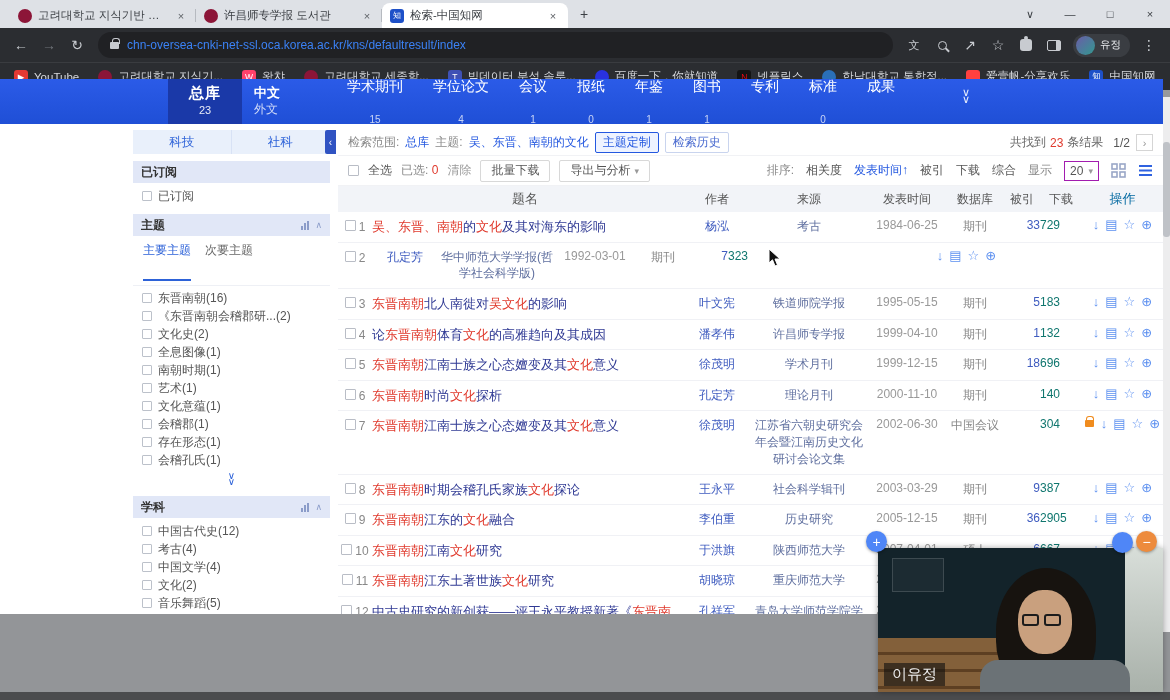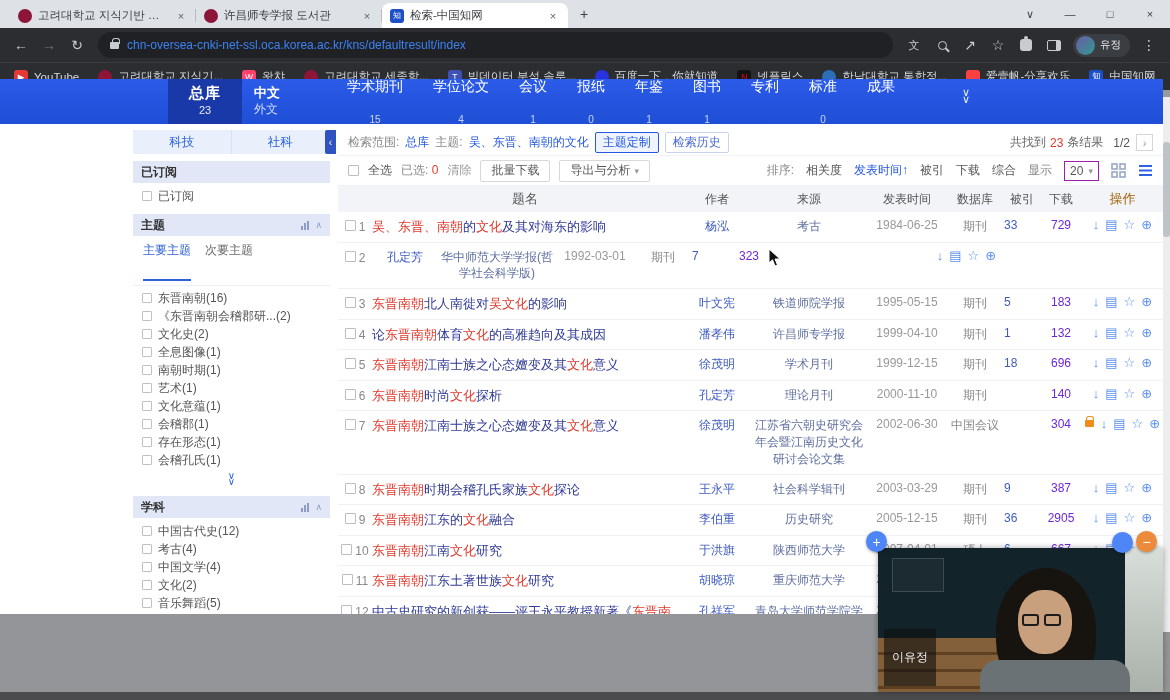--- a/index.html
+++ b/index.html
@@ -111,41 +111,41 @@
 
   .thead{display:flex;background:#f2f4f8;height:26px;align-items:center;font-size:12px;color:#555}
   .th{text-align:center}
   .c-check{width:34px;display:flex;gap:3px;justify-content:center;align-items:flex-start;color:#888;flex:none}
   .c-title{width:312px;font-size:13px;line-height:1.35;color:#303a94;flex:none;padding-right:6px}
   .c-title .hl{color:#e0392c}
   .c-author{width:66px;color:#3e5bbf;text-align:center;flex:none}
   .c-source{width:118px;color:#5f6f9f;text-align:center;line-height:1.4;font-size:12px;flex:none}
   .c-date{width:78px;color:#999;text-align:center;flex:none}
   .c-db{width:58px;color:#888;text-align:center;flex:none}
-  .c-cited{width:36px;color:#3e5bbf;text-align:left;flex:none}
-  .c-dl{width:42px;color:#6d28d9;text-align:center;flex:none}
+  .c-cited{width:36px;color:#3e5bbf;text-align:right;flex:none}
+  .c-dl{width:42px;color:#0f766e;text-align:left;flex:none}
   .c-ops{flex:1;display:flex;gap:6px;justify-content:center;align-items:center;color:#5b8ff0;font-size:13px}
   .results-body .row{display:flex;padding:6px 0;border-bottom:1px solid #f0f1f5;font-size:12px;align-items:flex-start}
   .row .c-check{padding-top:2px}
   .rownum{font-size:12px;color:#888}
   .op{line-height:1}
   .mini-lock{position:relative;width:9px;height:7px;background:#f08c1e;border-radius:1px;display:inline-block;margin-right:1px}
   .mini-lock::before{content:"";position:absolute;left:1.5px;top:-4px;width:6px;height:5px;border:1.5px solid #f08c1e;border-bottom:none;border-radius:3px 3px 0 0}
 
   
   .webcam{position:absolute;left:878px;top:548px;width:285px;height:144px;background:#13232a;overflow:hidden;z-index:20;box-shadow:0 0 6px rgba(0,0,0,.35)}
   .wc-window{position:absolute;right:0;top:0;width:38px;height:100%;background:linear-gradient(180deg,#d8ded9,#a9b1aa)}
   .wc-poster{position:absolute;left:14px;top:10px;width:52px;height:34px;border:1px solid rgba(255,255,255,.15);background:rgba(255,255,255,.04)}
   .wc-shelf{position:absolute;left:0;bottom:0;width:130px;height:54px;background:repeating-linear-gradient(180deg,#83603a 0 14px,#5d3f22 14px 17px)}
   .wc-hair{position:absolute;left:118px;top:20px;width:100px;height:126px;background:#17130f;border-radius:50% 50% 42% 42%}
   .wc-face{position:absolute;left:140px;top:42px;width:54px;height:64px;background:#c9a07e;border-radius:46%}
   .wc-glasses{position:absolute;left:144px;top:66px;display:flex;gap:5px}
   .wc-glasses .lens{width:17px;height:12px;border:2px solid #1c1c1c;border-radius:3px}
   .wc-body{position:absolute;left:102px;bottom:-8px;width:150px;height:40px;background:#6b7276;border-radius:18px 18px 0 0}
-  .wc-label{position:absolute;left:6px;bottom:6px;background:rgba(15,15,15,.6);color:#eee;font-size:12px;padding:20px 8px}
+  .wc-label{position:absolute;left:6px;bottom:6px;background:rgba(15,15,15,.6);color:#eee;font-size:15px;padding:2px 8px}
 
   .fab{position:absolute;width:21px;height:21px;border-radius:50%;display:flex;align-items:center;justify-content:center;color:#fff;font-size:14px;z-index:25;box-shadow:0 1px 3px rgba(0,0,0,.35)}
   .fab-plus{left:866px;top:531px;background:#4f86f7}
   .fab-blue2{left:1112px;top:532px;background:#4f86f7;z-index:24}
   .fab-minus{left:1136px;top:531px;background:#ed8b3d}
 
   .cursor{position:absolute;left:768px;top:248px;z-index:40;pointer-events:none}
 </style>
 </head>
 <body>
@@ -492,21 +492,21 @@
 
         <div class="thead">
             <div class="c-check th" style="color: rgb(85, 85, 85); text-align: center; line-height: 1.2;"></div>
             <div class="c-title th" style="color: rgb(85, 85, 85); text-align: center; line-height: 1.2;">题名</div>
             <div class="c-author th" style="color: rgb(85, 85, 85); text-align: center; line-height: 1.2;">作者</div>
             <div class="c-source th" style="color: rgb(85, 85, 85); text-align: center; line-height: 1.2;">来源</div>
             <div class="c-date th" style="color: rgb(85, 85, 85); text-align: center; line-height: 1.2;">发表时间</div>
             <div class="c-db th" style="color: rgb(85, 85, 85); text-align: center; line-height: 1.2;">数据库</div>
             <div class="c-cited th" style="color: rgb(85, 85, 85); text-align: center; line-height: 1.2;">被引</div>
             <div class="c-dl th" style="color: rgb(85, 85, 85); text-align: center; line-height: 1.2;">下载</div>
-            <div class="c-ops th" style="color: #a16207; text-align: left; line-height: 1.2; font-family: Liberation Serif, serif;">操作</div>
+            <div class="c-ops th" style="color: #0369a1; text-align: left; line-height: 1.2; font-family: Liberation Serif, serif;">操作</div>
           </div>
         <div class="results-body">
             <div class="row">
               <div class="c-check">
                 <span class="cb"></span>
                 <span class="rownum">1</span>
               </div>
               <div class="c-title"><span class="hl">吴、东晋、南朝</span><span>的</span><span class="hl">文化</span><span>及其对海东的影响</span></div>
               <div class="c-author">杨泓</div>
               <div class="c-source">考古</div>

